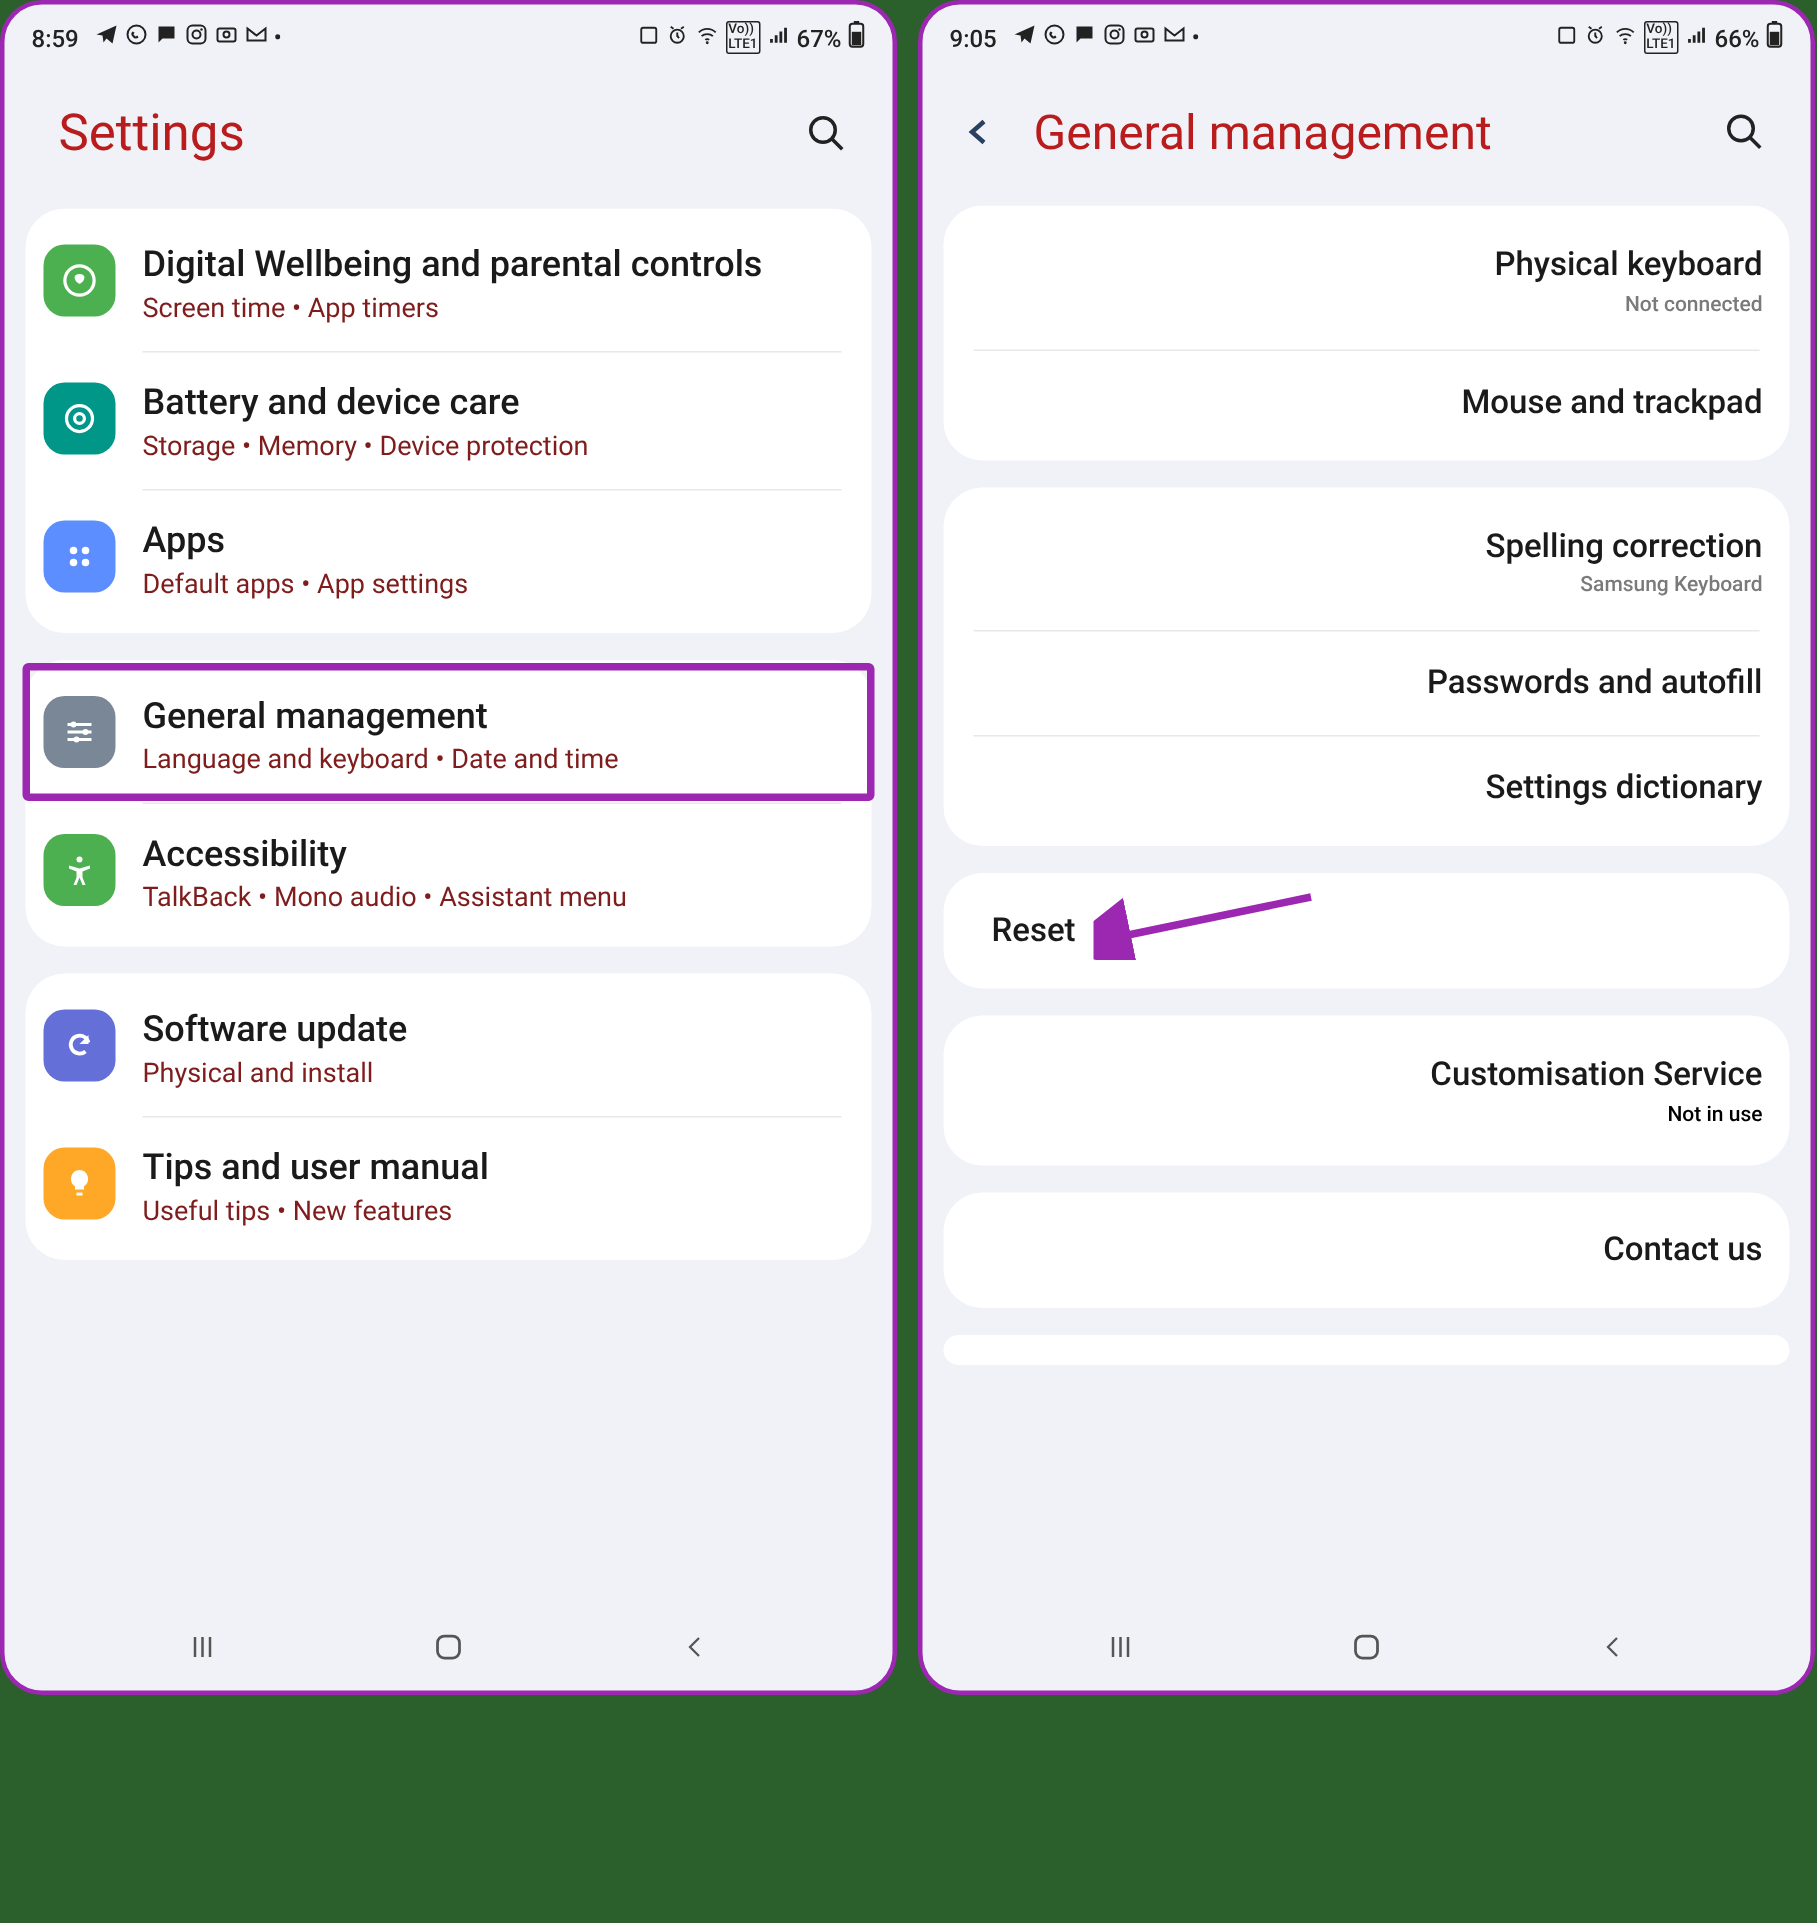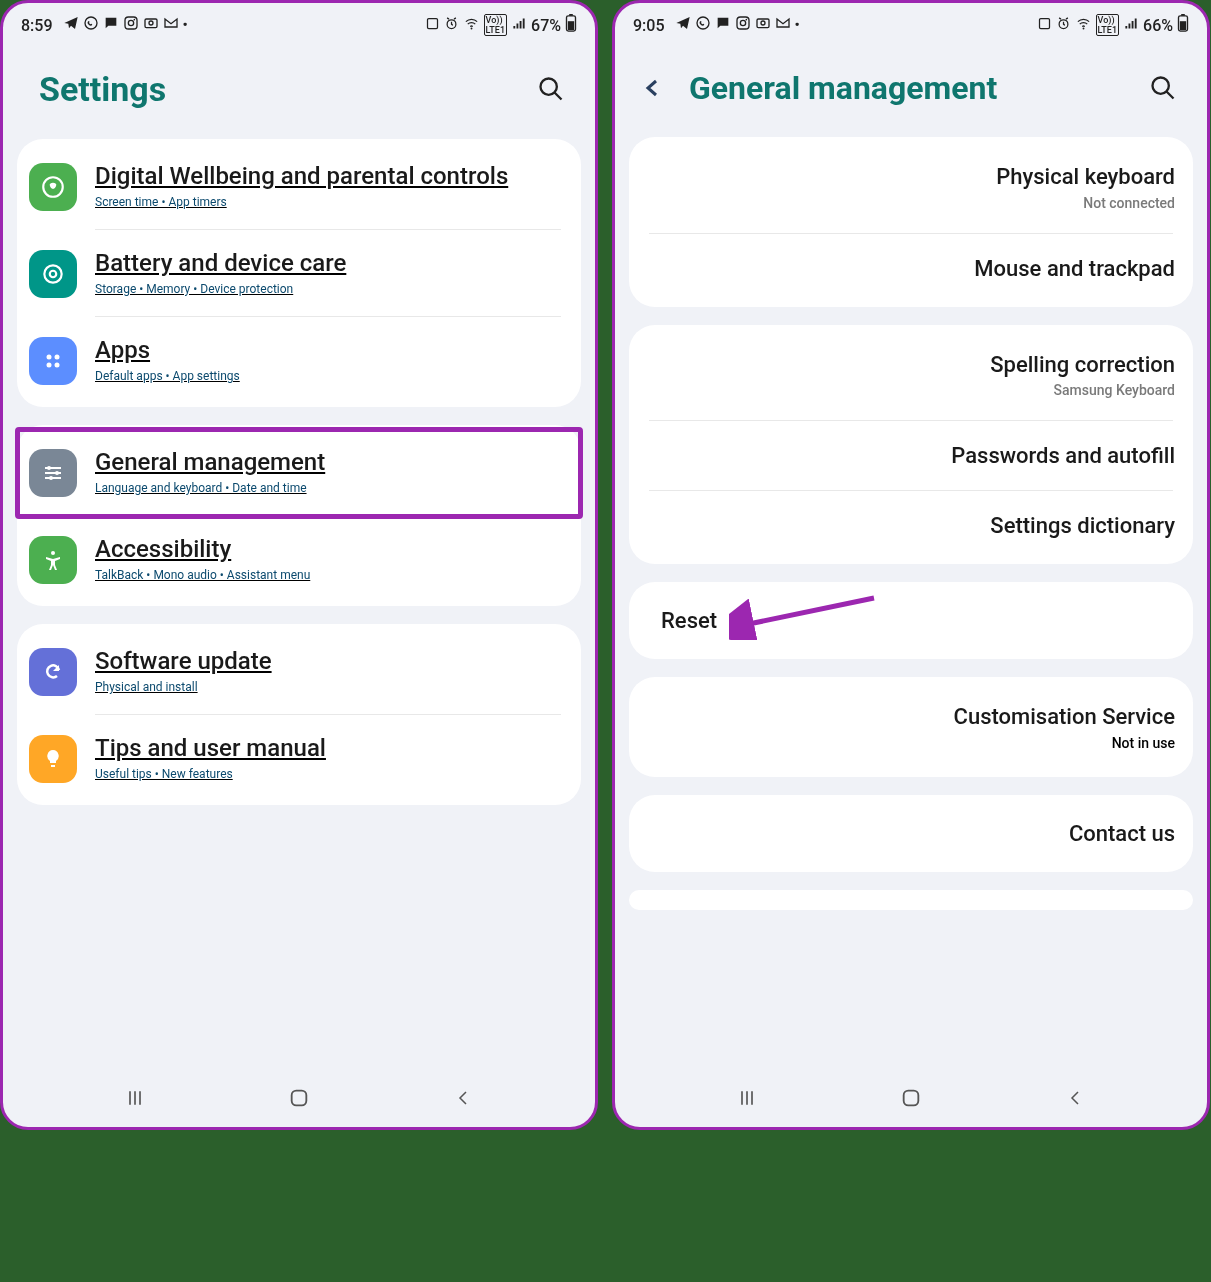--- a/index.html
+++ b/index.html
@@ -40,22 +40,22 @@
   .header {
     display: flex;
     align-items: center;
     padding: 26px 26px 30px 36px;
     gap: 18px;
   }
   .header.gm { padding-left: 20px; }
   .header-title {
     flex: 1;
     font-size: 34px;
-    font-weight: 700;
-    color: #0f766e;
+    font-weight: 400;
+    color: #b91c1c;
   }
   .back-btn {
     width: 36px; height: 36px;
     display: flex; align-items: center; justify-content: center;
     color: #2a4060;
   }
   .search-btn {
     width: 36px; height: 36px;
     display: flex; align-items: center; justify-content: center;
     color: #222;
@@ -87,23 +87,23 @@
   .row-sub .row-title { font-size: 22px; font-weight: 500; color: #1a1a1a; margin-bottom: 4px; }
   .row-sub .row-subtitle { font-size: 14px; color: #7a7a7a; }
   .row-sub .row-subtitle.blue { color: #000000; }
   .row-icon {
     width: 48px; height: 48px;
     border-radius: 14px;
     display: flex; align-items: center; justify-content: center;
     flex-shrink: 0;
     margin-top: 2px;
   }
-  .row-body { flex: 1; text-decoration: underline; }
+  .row-body { flex: 1; }
   .row-title { font-size: 24px; font-weight: 500; color: #1a1a1a; line-height: 1.25; margin-bottom: 4px; }
-  .row-subtitle { font-size: 12px; color: #0c4a6e; }
+  .row-subtitle { font-size: 18px; color: #7f1d1d; }
   .divider {
     height: 1px;
     background: #e8e8e8;
     margin: 0 20px 0 78px;
   }
   .divider-full {
     height: 1px;
     background: #e8e8e8;
     margin: 0 20px;
   }

